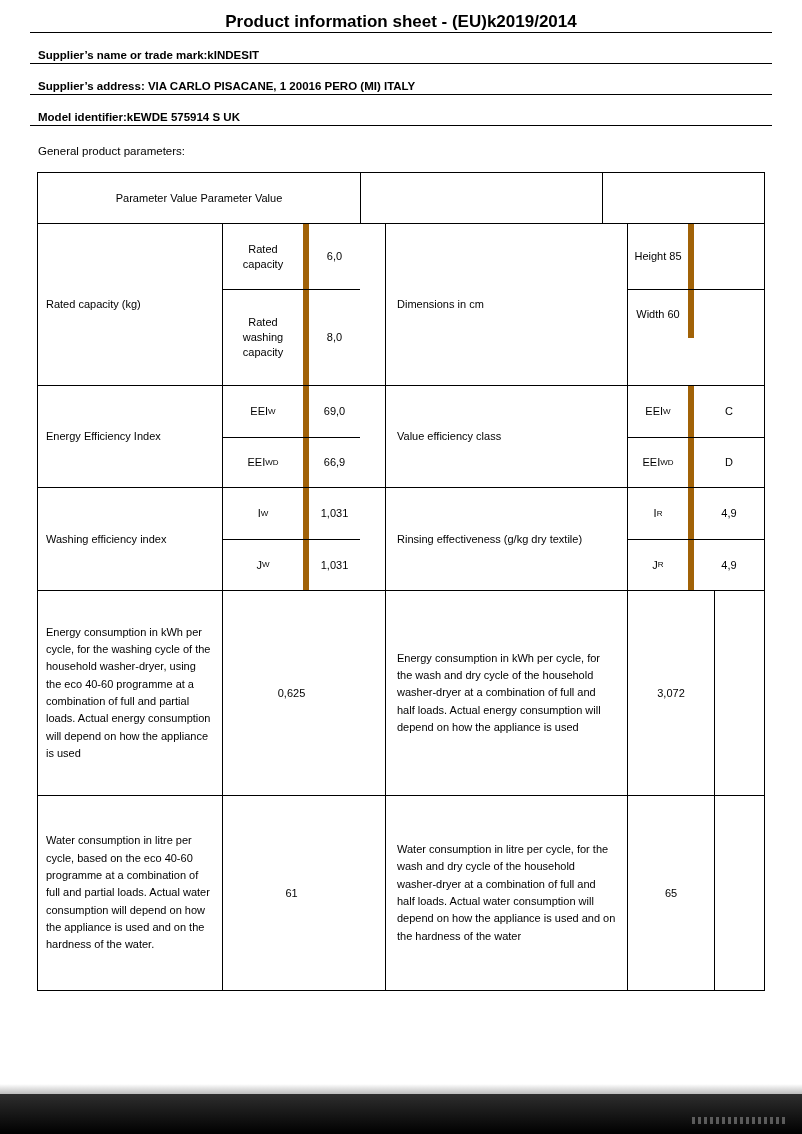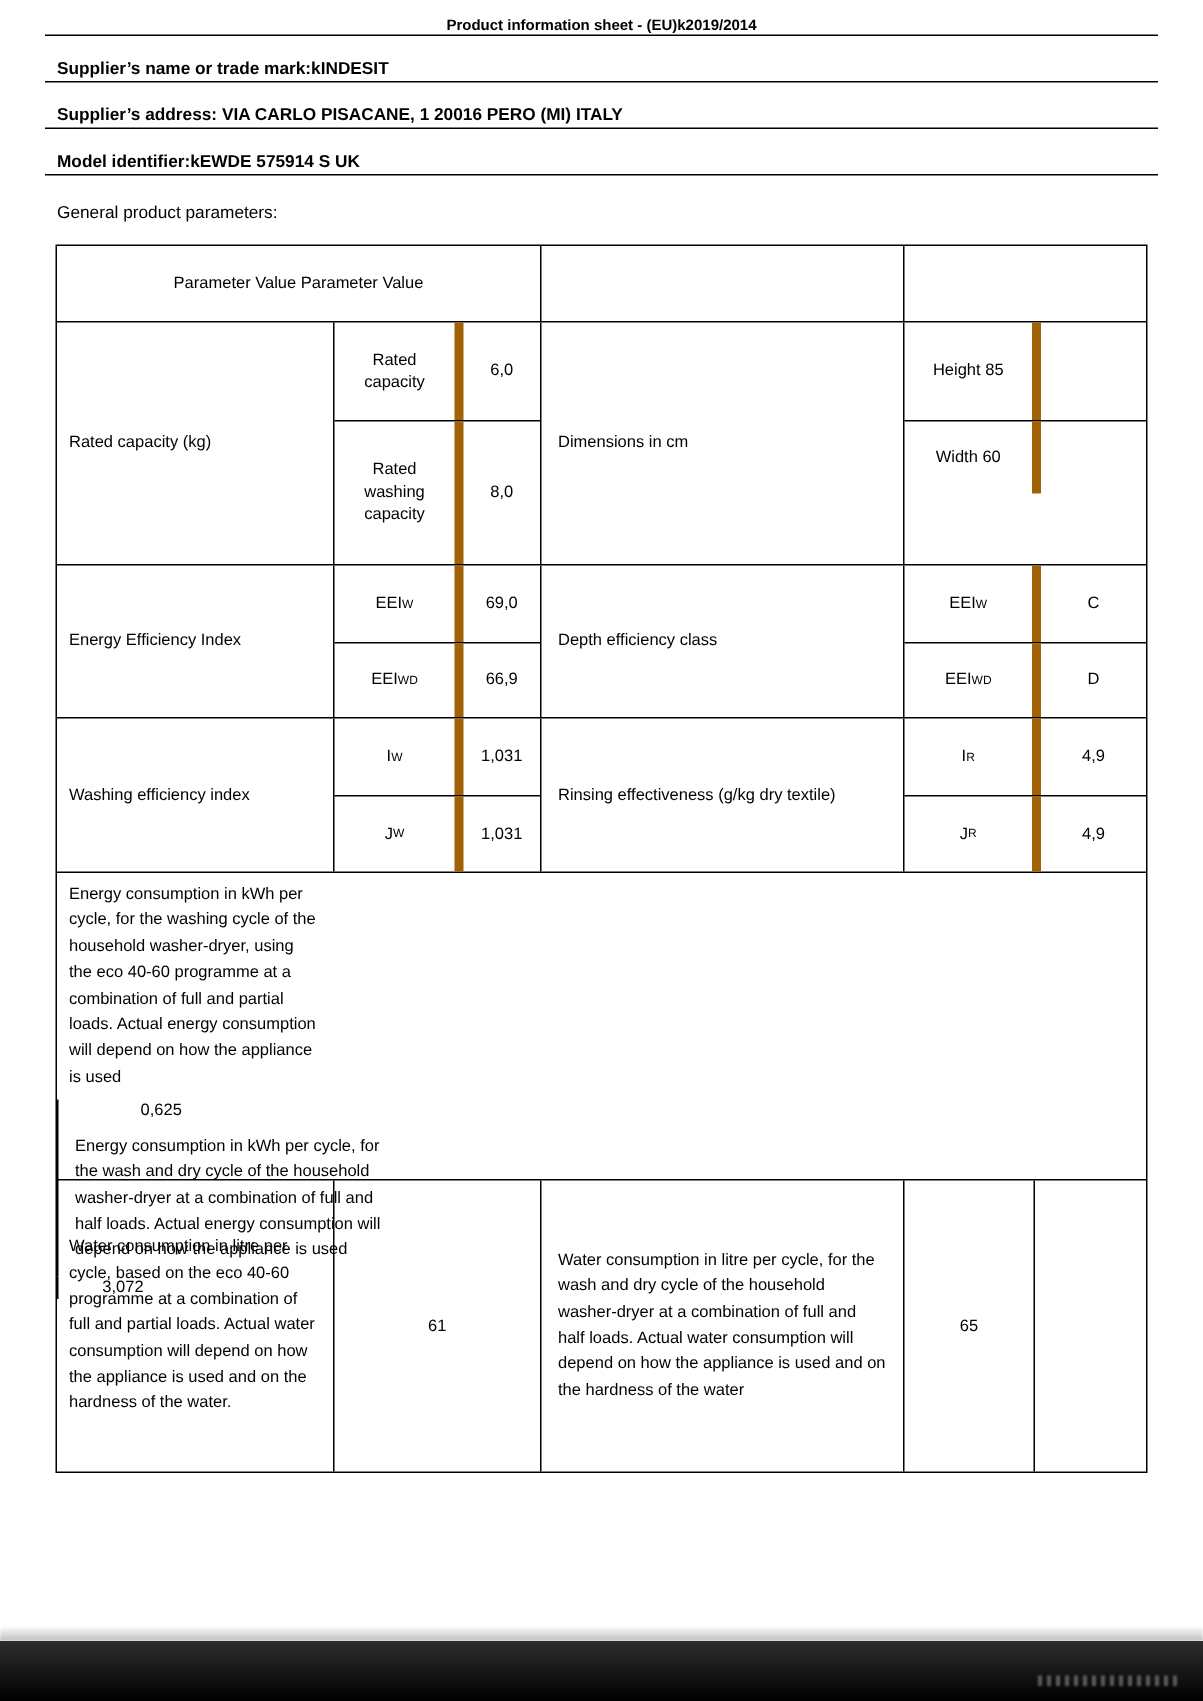--- a/index.html
+++ b/index.html
@@ -2,21 +2,21 @@
 <html><head>
 <meta charset="utf-8">
 <style>
   * { margin:0; padding:0; box-sizing:border-box; }
   html,body { background:#ffffff; }
   body {
     width:802px; height:1134px; position:relative; overflow:hidden;
     font-family:"Liberation Sans", sans-serif; color:#000;
   }
   .page-title {
-    text-align:center; font-weight:bold; font-size:10px; padding-top:12px;
+    text-align:center; font-weight:bold; font-size:17px; padding-top:12px;
   }
   hr.rule {
     border:0; border-top:1.4px solid #000; margin:0 30px;
   }
   .rule-1 { margin-top:9px; }
   .rule-2 { margin-top:12px; }
   .rule-3 { margin-top:12px; }
   .rule-4 { margin-top:11px; }
   .field-line {
     font-weight:bold; font-size:11.5px; margin:0 38px; padding-top:16px; padding-bottom:2px;
@@ -53,29 +53,29 @@
     display:flex; align-items:center; justify-content:center; text-align:center;
     padding:2px 4px;
   }
   .subrow .slabel { flex:1 1 auto; }
   .subrow .sval  { border-left:6px solid #a16207; flex:0 0 auto; }
   sub { font-size:8px; line-height:1; }
   
   .w-c1 { width:184px; }
   .w-lsub { width:138px; }
   .w-lval { width:57px; }
-  .w-c4 { width:242px; }
+  .w-c4 { width:242px;margin-left:25px; }
   .w-rval { width:76px; }
   .w-merged-lval { width:138px; }
   .w-rvalcell { width:87px; }
   
   .h-band1 { height:162px; }
   .h-band2 { height:102px; }
   .h-band3 { height:103px; }
-  .h-band4 { height:205px;flex-direction:column; }
+  .h-band4 { height:205px; }
   .h-band5 { height:195px; }
   
   .page-edge {
     position:absolute; left:0; right:0; top:1084px; height:10px;
     background:linear-gradient(#ffffff, #bdbdbd); filter:blur(0.6px);
   }
   .footer-bar {
     position:absolute; left:0; right:0; top:1094px; bottom:0;
     background:linear-gradient(#2e2e2e, #000000);
   }
@@ -148,21 +148,21 @@
           <div class="scell sval w-lval">69,0</div>
         </div>
         <div class="subrow" style="flex:1">
           <div class="scell slabel">
               <span>EEI</span>
               <sub>WD</sub>
             </div>
           <div class="scell sval w-lval">66,9</div>
         </div>
       </div>
-      <div class="cell desc-cell w-c4">Depth efficiency class</div>
+      <div class="cell desc-cell w-c4">Value efficiency class</div>
       <div class="subcol" style="flex:1">
         <div class="subrow" style="height:51px">
           <div class="scell slabel">
               <span>EEI</span>
               <sub>W</sub>
             </div>
           <div class="scell sval w-rval">C</div>
         </div>
         <div class="subrow" style="flex:1">
           <div class="scell slabel">

